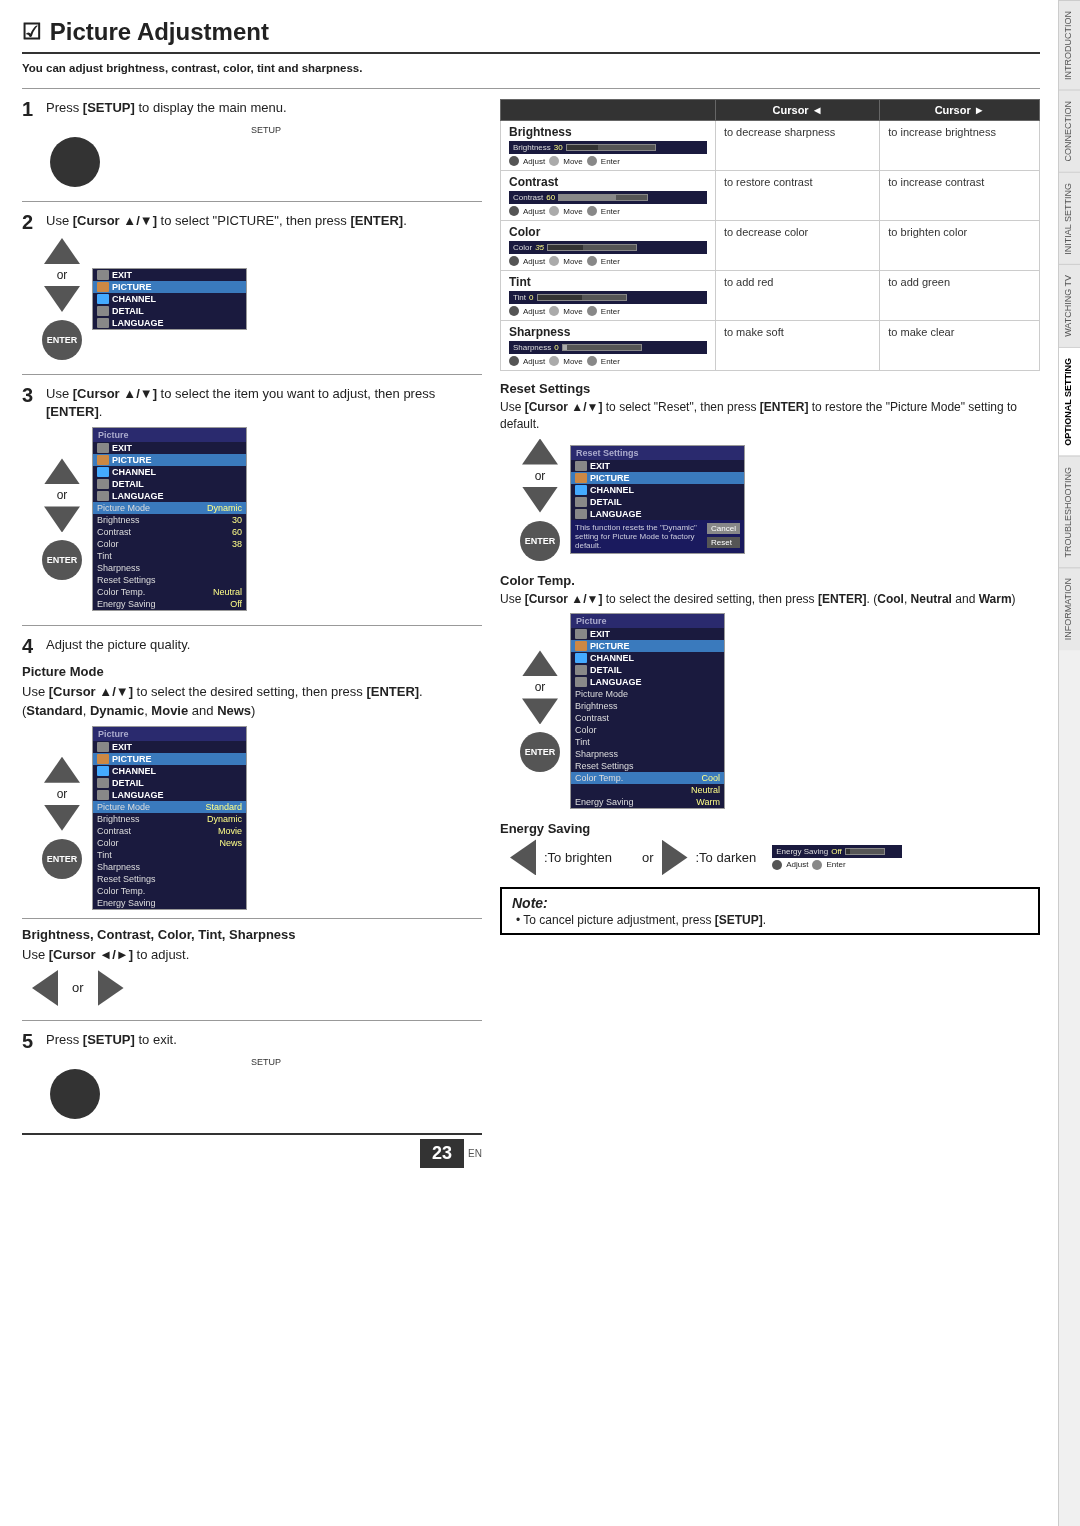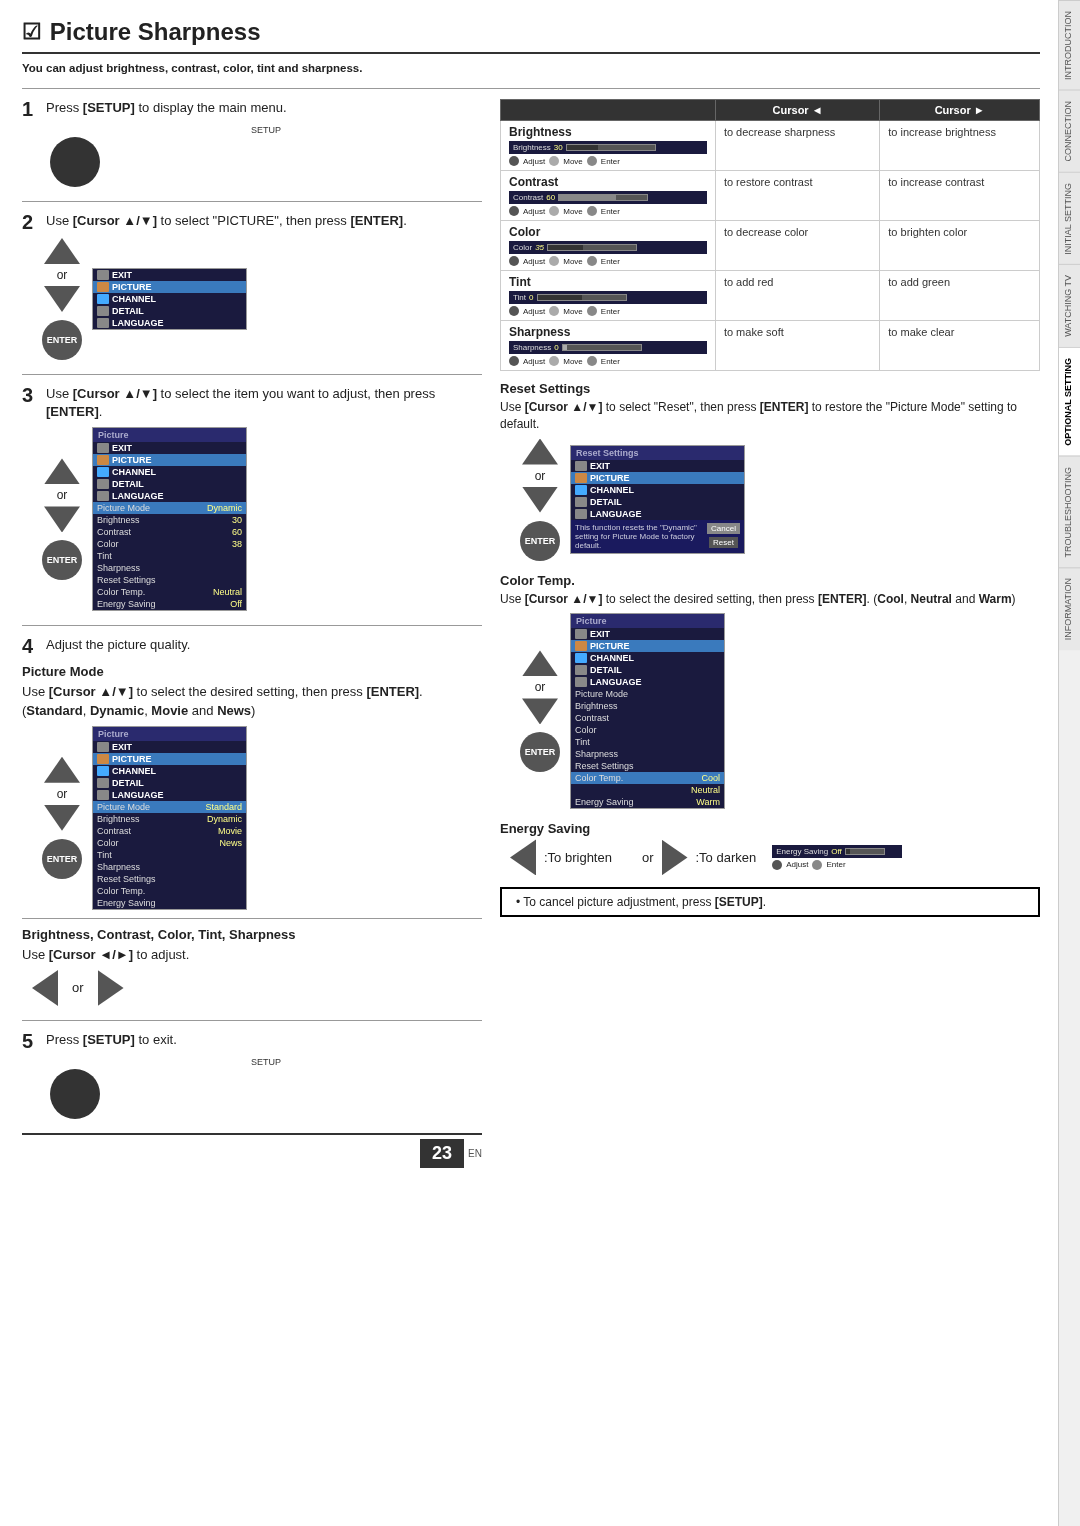--- a/index.html
+++ b/index.html
@@ -341,21 +341,21 @@
       margin-bottom: 6px;
     }
   </style>
 </head>
 <body>
 
 <div class="main-content">
 
   <div class="page-title">
     <span>☑</span>
-    <span style="font-size:24px;font-weight:bold;">Picture Sharpness</span>
+    <span style="font-size:24px;font-weight:bold;">Picture Adjustment</span>
   </div>
   <div class="subtitle">You can adjust brightness, contrast, color, tint and sharpness.</div>
 
   <hr class="section-rule">
 
   <div class="two-col">
 
     <div class="left-col">
 
       <div class="step">
@@ -770,21 +770,21 @@
               <span class="icon-sq blue"></span> CHANNEL
             </div>
             <div class="menu-item">
               <span class="icon-sq"></span> DETAIL
             </div>
             <div class="menu-item">
               <span class="icon-sq"></span> LANGUAGE
             </div>
             <div style="background:#1a1a5e;padding:3px 4px;font-size:8px;color:#ccd;display:flex;gap:6px;align-items:flex-start;">
               <span style="flex:1;">This function resets the "Dynamic" setting for Picture Mode to factory default.</span>
-              <div style="display:flex;flex-direction:column;gap:3px;align-items:center;">
+              <div style="display:flex;flex-direction:column;gap:3px;">
                 <div style="background:#888;color:#fff;font-size:8px;padding:1px 4px;">Cancel</div>
                 <div style="background:#555;color:#fff;font-size:8px;padding:1px 4px;">Reset</div>
               </div>
             </div>
           </div>
         </div>
       </div>
 
       <div class="colortemp-section">
         <div class="section-title-bold">Color Temp.</div>
@@ -891,20 +891,21 @@
               <span class="mini-circle"></span>
                 <span>Adjust</span>
               <span class="mini-circle" style="background:#888;"></span>
                 <span>Enter</span>
             </div>
           </div>
         </div>
       </div>
 
       <div class="note-box">
+        <div class="note-title">Note:</div>
         <ul>
           <li>To cancel picture adjustment, press <strong>[SETUP]</strong>.</li>
         </ul>
       </div>
 
     </div>
 
   </div>
 
 </div>

